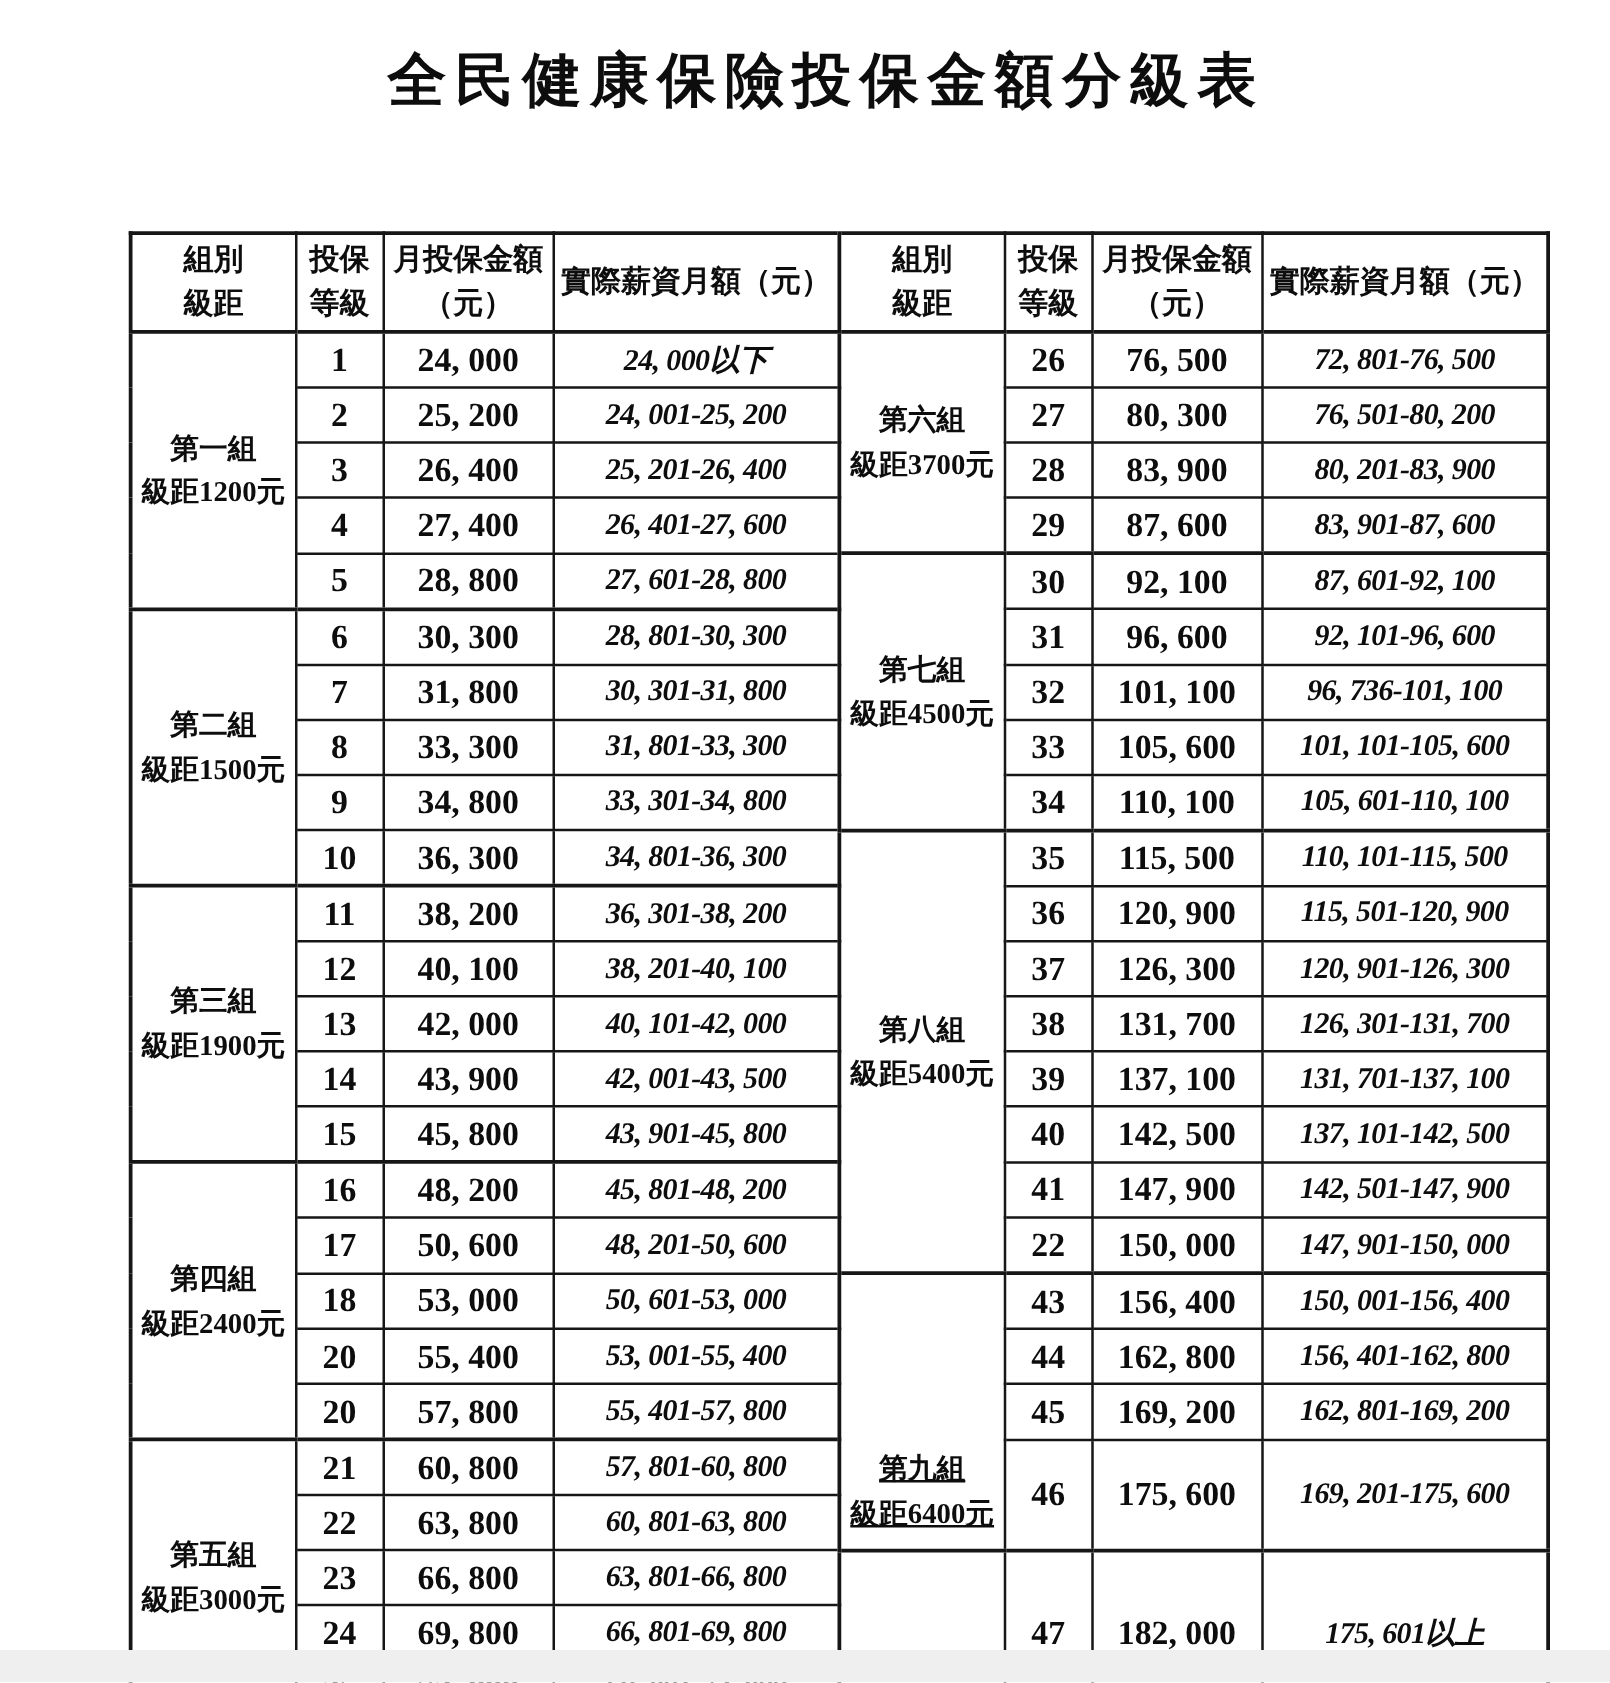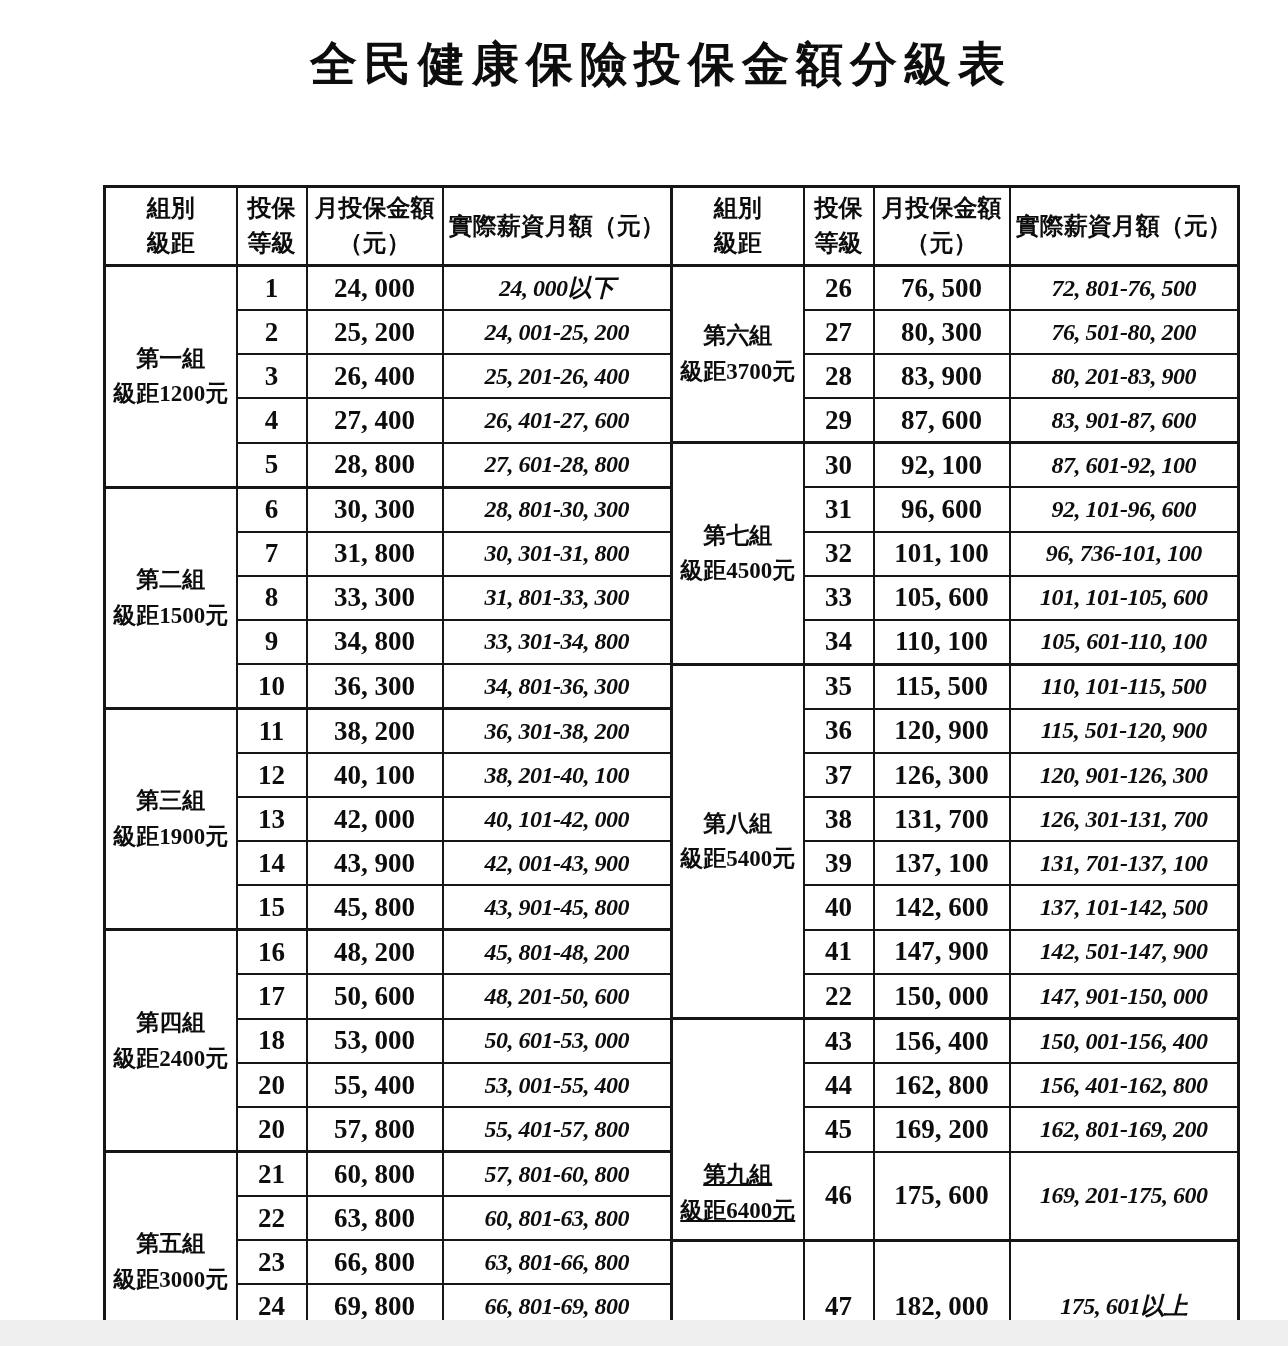--- a/index.html
+++ b/index.html
@@ -213,31 +213,31 @@
         <td class="lv">13</td>
         <td class="amt">42, 000</td>
         <td class="sal">40, 101-42, 000</td>
         <td class="lv">38</td>
         <td class="amt">131, 700</td>
         <td class="sal">126, 301-131, 700</td>
       </tr>
       <tr>
         <td class="lv">14</td>
         <td class="amt">43, 900</td>
-        <td class="sal">42, 001-43, 900</td>
+        <td class="sal">42, 001-43, 500</td>
         <td class="lv">39</td>
         <td class="amt">137, 100</td>
         <td class="sal">131, 701-137, 100</td>
       </tr>
       <tr>
         <td class="lv">15</td>
         <td class="amt">45, 800</td>
         <td class="sal">43, 901-45, 800</td>
         <td class="lv">40</td>
-        <td class="amt">142, 600</td>
+        <td class="amt">142, 500</td>
         <td class="sal">137, 101-142, 500</td>
       </tr>
       <tr>
         <td class="gcell bt" rowspan="5">
           <div>第四組</div>
           <div>級距2400元</div>
         </td>
         <td class="lv bt">16</td>
         <td class="amt bt">48, 200</td>
         <td class="sal bt">45, 801-48, 200</td>

